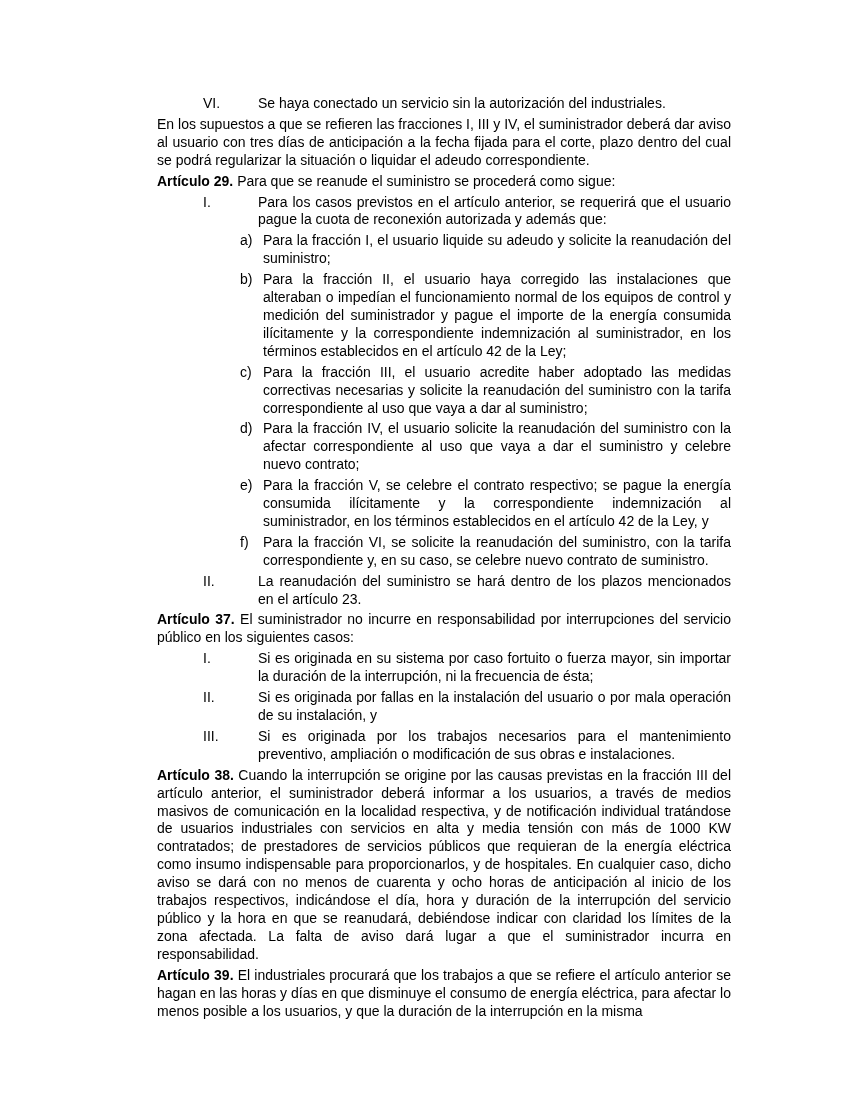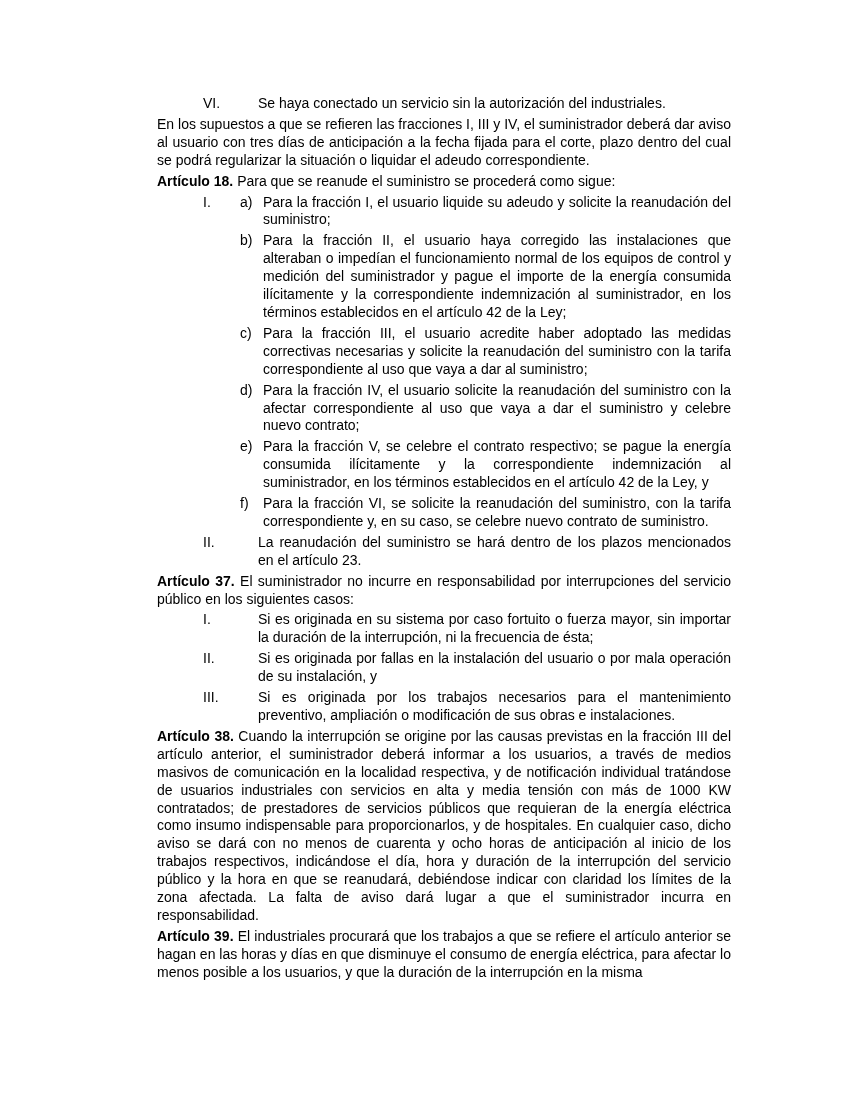--- a/index.html
+++ b/index.html
@@ -36,24 +36,25 @@
 <div class="page">
   <div class="content">
 
     <div class="block item roman">
       <span class="num">VI.</span>
       <span>Se haya conectado un servicio sin la autorización del industriales.</span>
     </div>
 
     <p class="block">En los supuestos a que se refieren las fracciones I, III y IV, el suministrador deberá dar aviso al usuario con tres días de anticipación a la fecha fijada para el corte, plazo dentro del cual se podrá regularizar la situación o liquidar el adeudo correspondiente.</p>
 
-    <p class="block"><b class="art">Artículo 18.</b> <span>Para que se reanude el suministro se procederá como sigue:</span></p>
+    <p class="block"><b class="art">Artículo 29.</b> <span>Para que se reanude el suministro se procederá como sigue:</span></p>
 
     <div class="block item roman">
       <span class="num">I.</span>
+      <span>Para los casos previstos en el artículo anterior, se requerirá que el usuario pague la cuota de reconexión autorizada y además que:</span>
     </div>
 
     <div class="block item alpha">
       <span class="num">a)</span>
       <span>Para la fracción I, el usuario liquide su adeudo y solicite la reanudación del suministro;</span>
     </div>
 
     <div class="block item alpha">
       <span class="num">b)</span>
       <span>Para la fracción II, el usuario haya corregido las instalaciones que alteraban o impedían el funcionamiento normal de los equipos de control y medición del suministrador y pague el importe de la energía consumida ilícitamente y la correspondiente indemnización al suministrador, en los términos establecidos en el artículo 42 de la Ley;</span>

